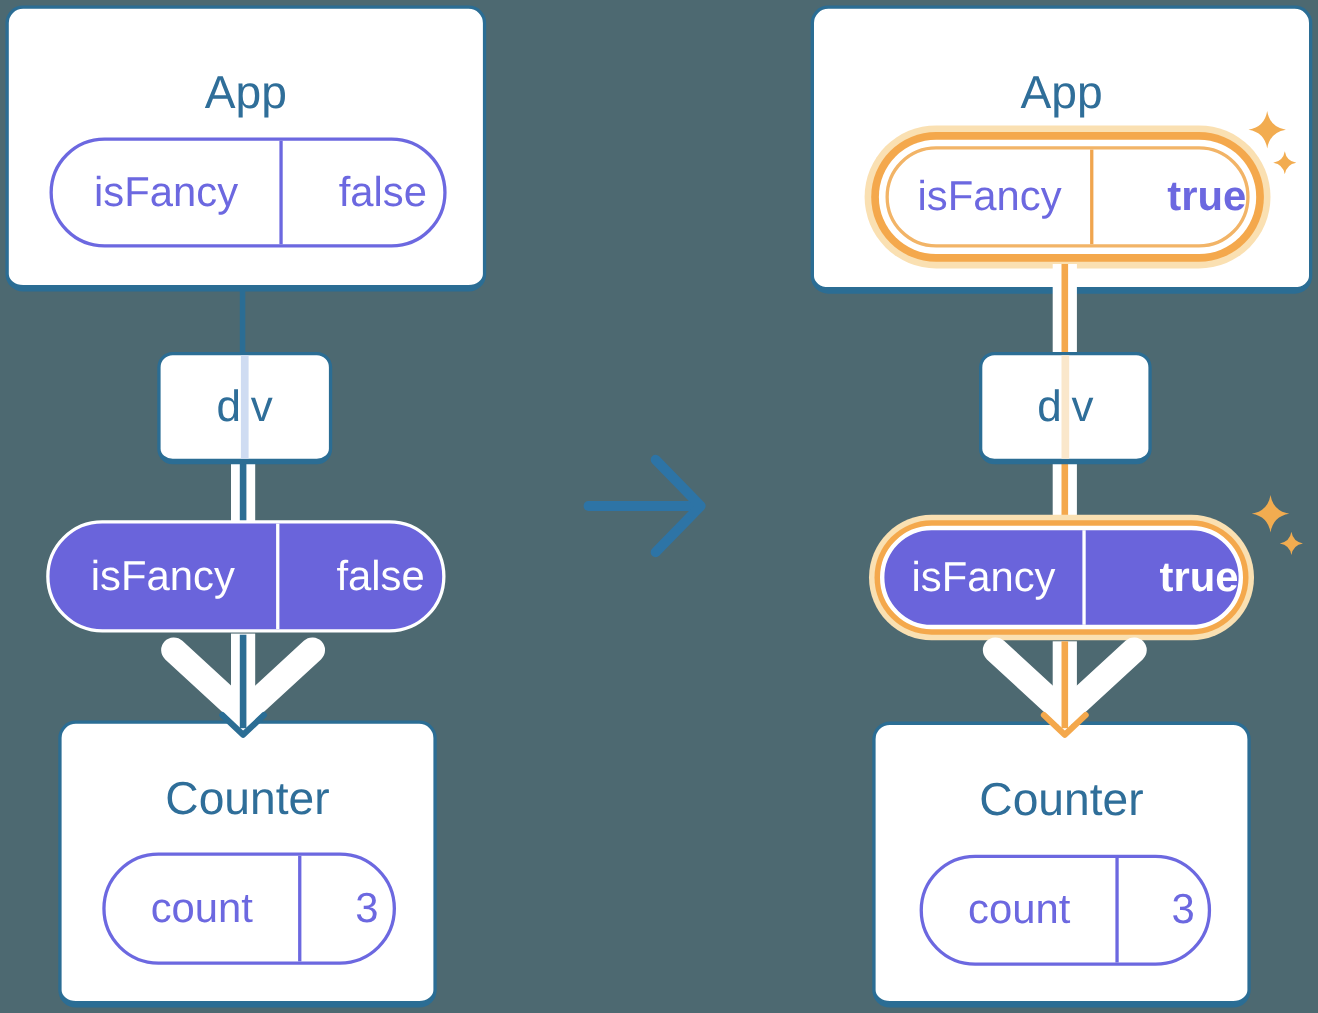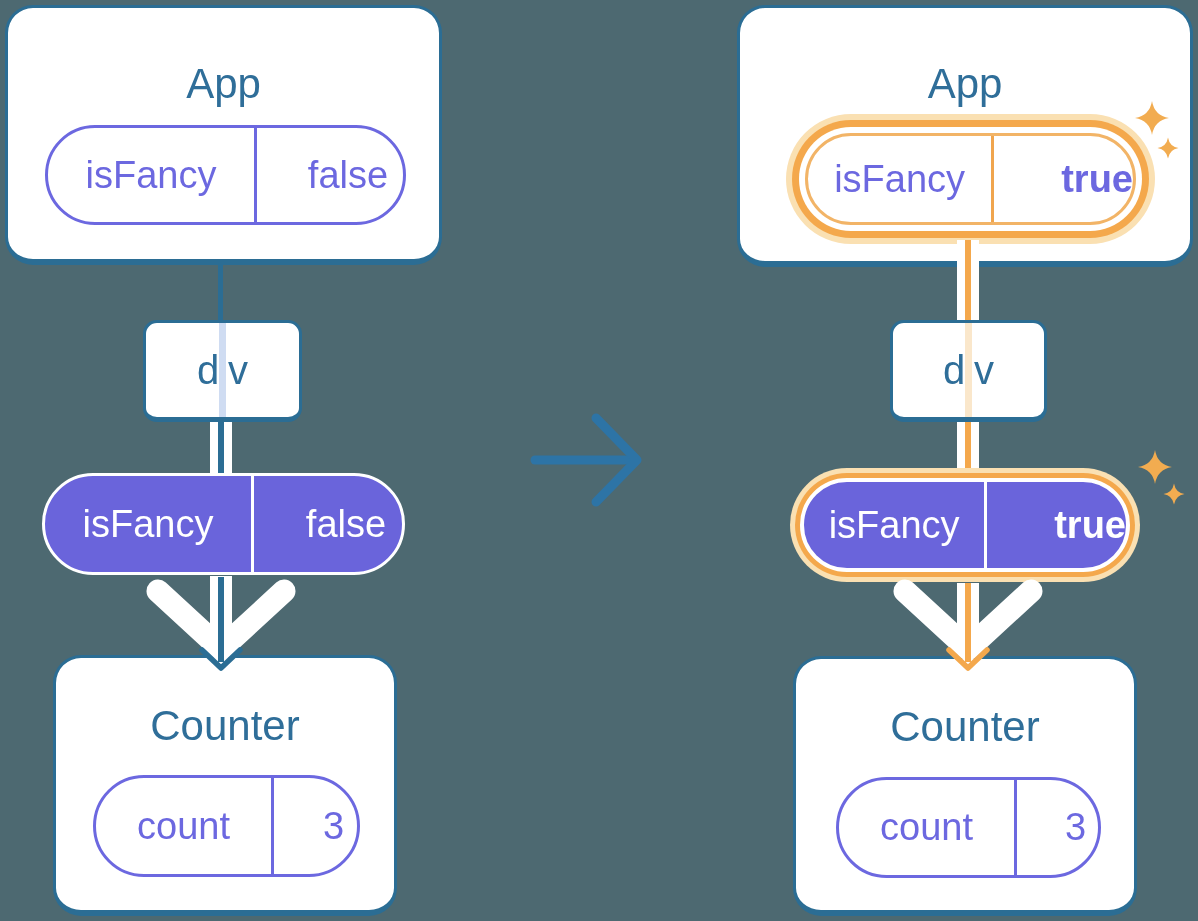--- a/index.html
+++ b/index.html
@@ -17,21 +17,21 @@
     --faintBlue:#CFDCF2;
     --faintOrange:#FAE7CB;
     --white:#FFFFFF;
   }
   html,body{margin:0;padding:0;}
   body{font-family:"Liberation Sans",sans-serif;background:var(--bg);}
   #canvas{position:relative;width:1198px;height:921px;background:var(--bg);overflow:hidden;}
 
   .card{
     position:absolute;z-index:1;background:var(--white);
-    border:3px solid var(--teal);border-bottom-width:6px;border-radius:28px;
+    border:3px solid var(--teal);border-bottom-width:6px;border-radius:16px;
     box-sizing:border-box;
   }
   .card-title{
     position:absolute;left:0;right:0;text-align:center;
     font-size:42px;font-weight:500;color:var(--tealText);
   }
 
   .pill{
     position:absolute;display:flex;align-items:stretch;border-radius:999px;
     box-sizing:border-box;font-size:38px;gap:36px;

